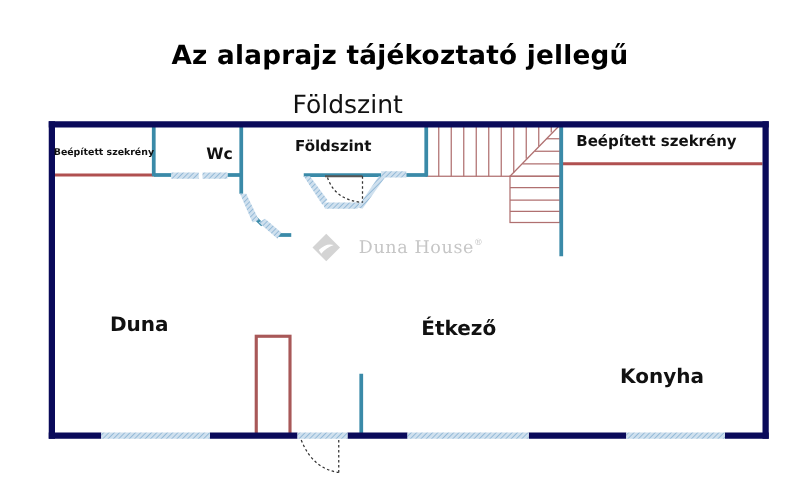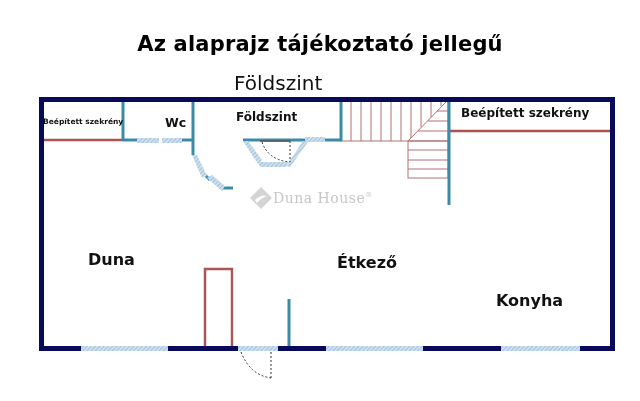--- a/index.html
+++ b/index.html
@@ -7,21 +7,21 @@
          font-family: "DejaVu Sans", sans-serif; }
   .title { position: absolute; left: 0; width: 640px; top: 32px; text-align: center;
            font-size: 21px; font-weight: bold; color: #000000; letter-spacing: 0.2px; }
   .subtitle { position: absolute; left: 234px; top: 71px; font-size: 20px;
               font-weight: normal; color: #111; }
   svg { position: absolute; left: 0; top: 0; }
   .lbl { position: absolute; font-weight: bold; color: #111; white-space: nowrap; }
   .room-big { font-size: 16px; }
   .room-mid { font-size: 12.5px; }
   .room-sm { font-size: 7.5px; }
-  .logo { position: absolute; left: 249px; top: 186px; display: flex; align-items: center; gap: 0; }
+  .logo { position: absolute; left: 249px; top: 186px; display: flex; align-items: center; gap: 14px; }
   .logo-text { font-family: "DejaVu Serif", serif; font-size: 14px; color: #c6c6c6; letter-spacing: 0.5px; }
 </style>
 </head>
 <body>
 
 <div class="title">Az alaprajz tájékoztató jellegű</div>
 <div class="subtitle">Földszint</div>
 
 <svg width="640" height="401" viewBox="0 0 640 401">
   <defs>

